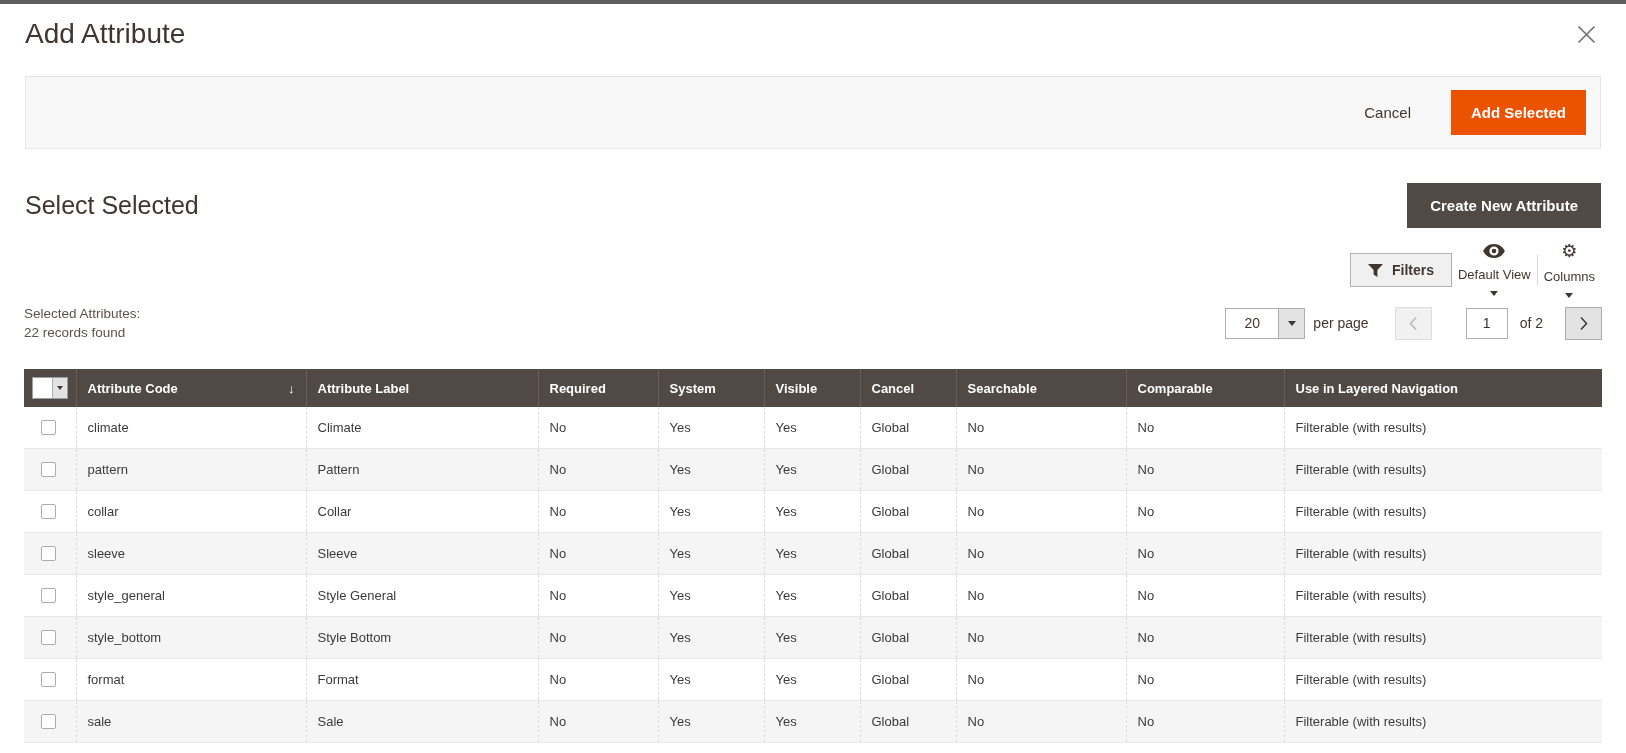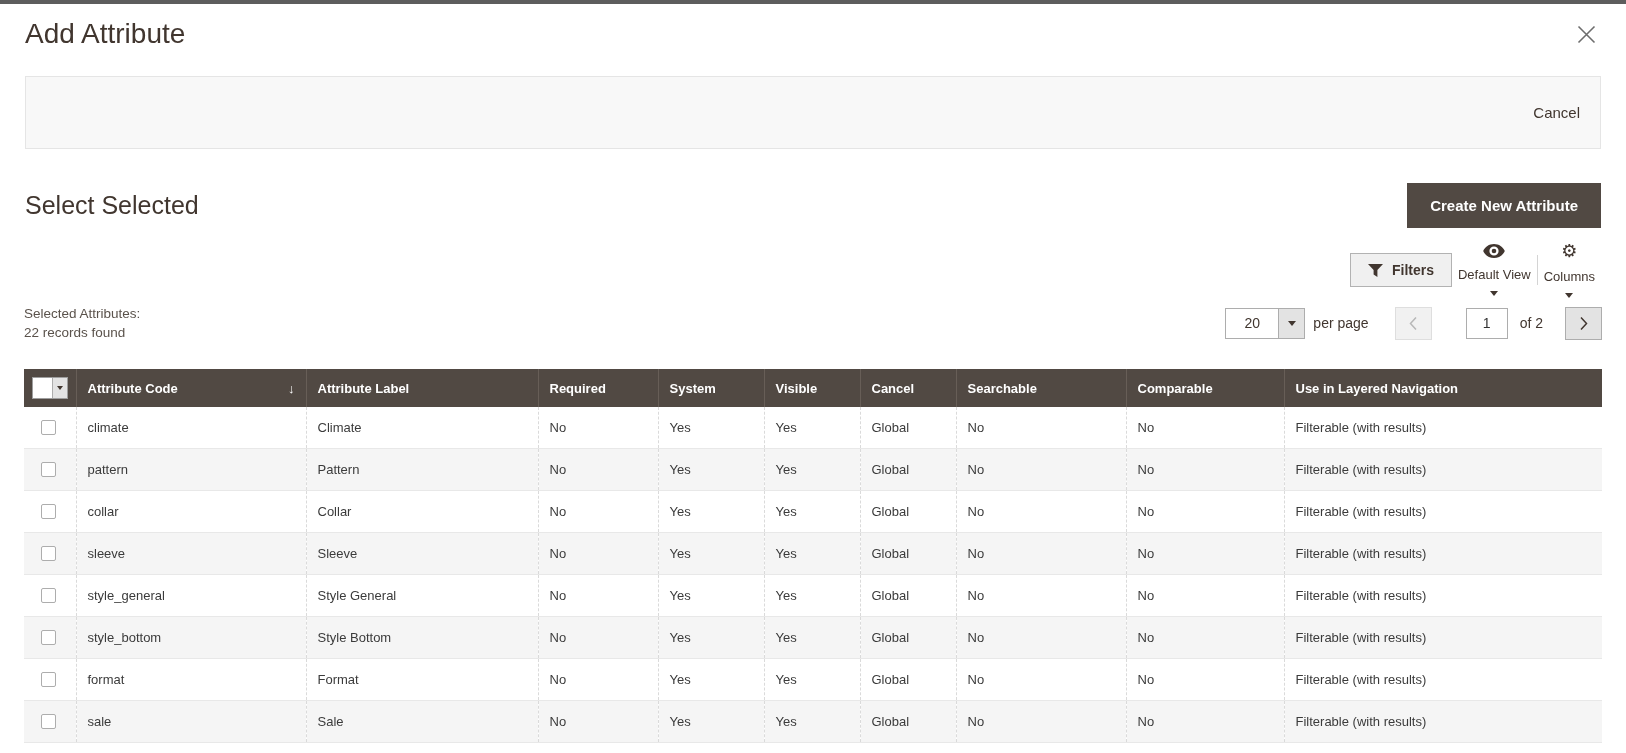--- a/index.html
+++ b/index.html
@@ -97,20 +97,21 @@
     <span>
       <svg width="21" height="21" viewBox="0 0 21 21">
           <path d="M2.5 2.5 L18.5 18.5 M18.5 2.5 L2.5 18.5" stroke="#6d6d6d" stroke-width="1.6" fill="none"></path>
         </svg>
     </span>
   </button>
 </div>
 
 <div class="action-band">
   <button class="btn-cancel">Cancel</button>
+  <button class="btn-primary">Add Selected</button>
 </div>
 
 <div class="section-row">
   <div class="section-title">Select Selected</div>
   <button class="btn-dark">Create New Attribute</button>
 </div>
 
 <div class="toolbar-row">
   <button class="filters-btn">
     <span style="line-height:0;">

